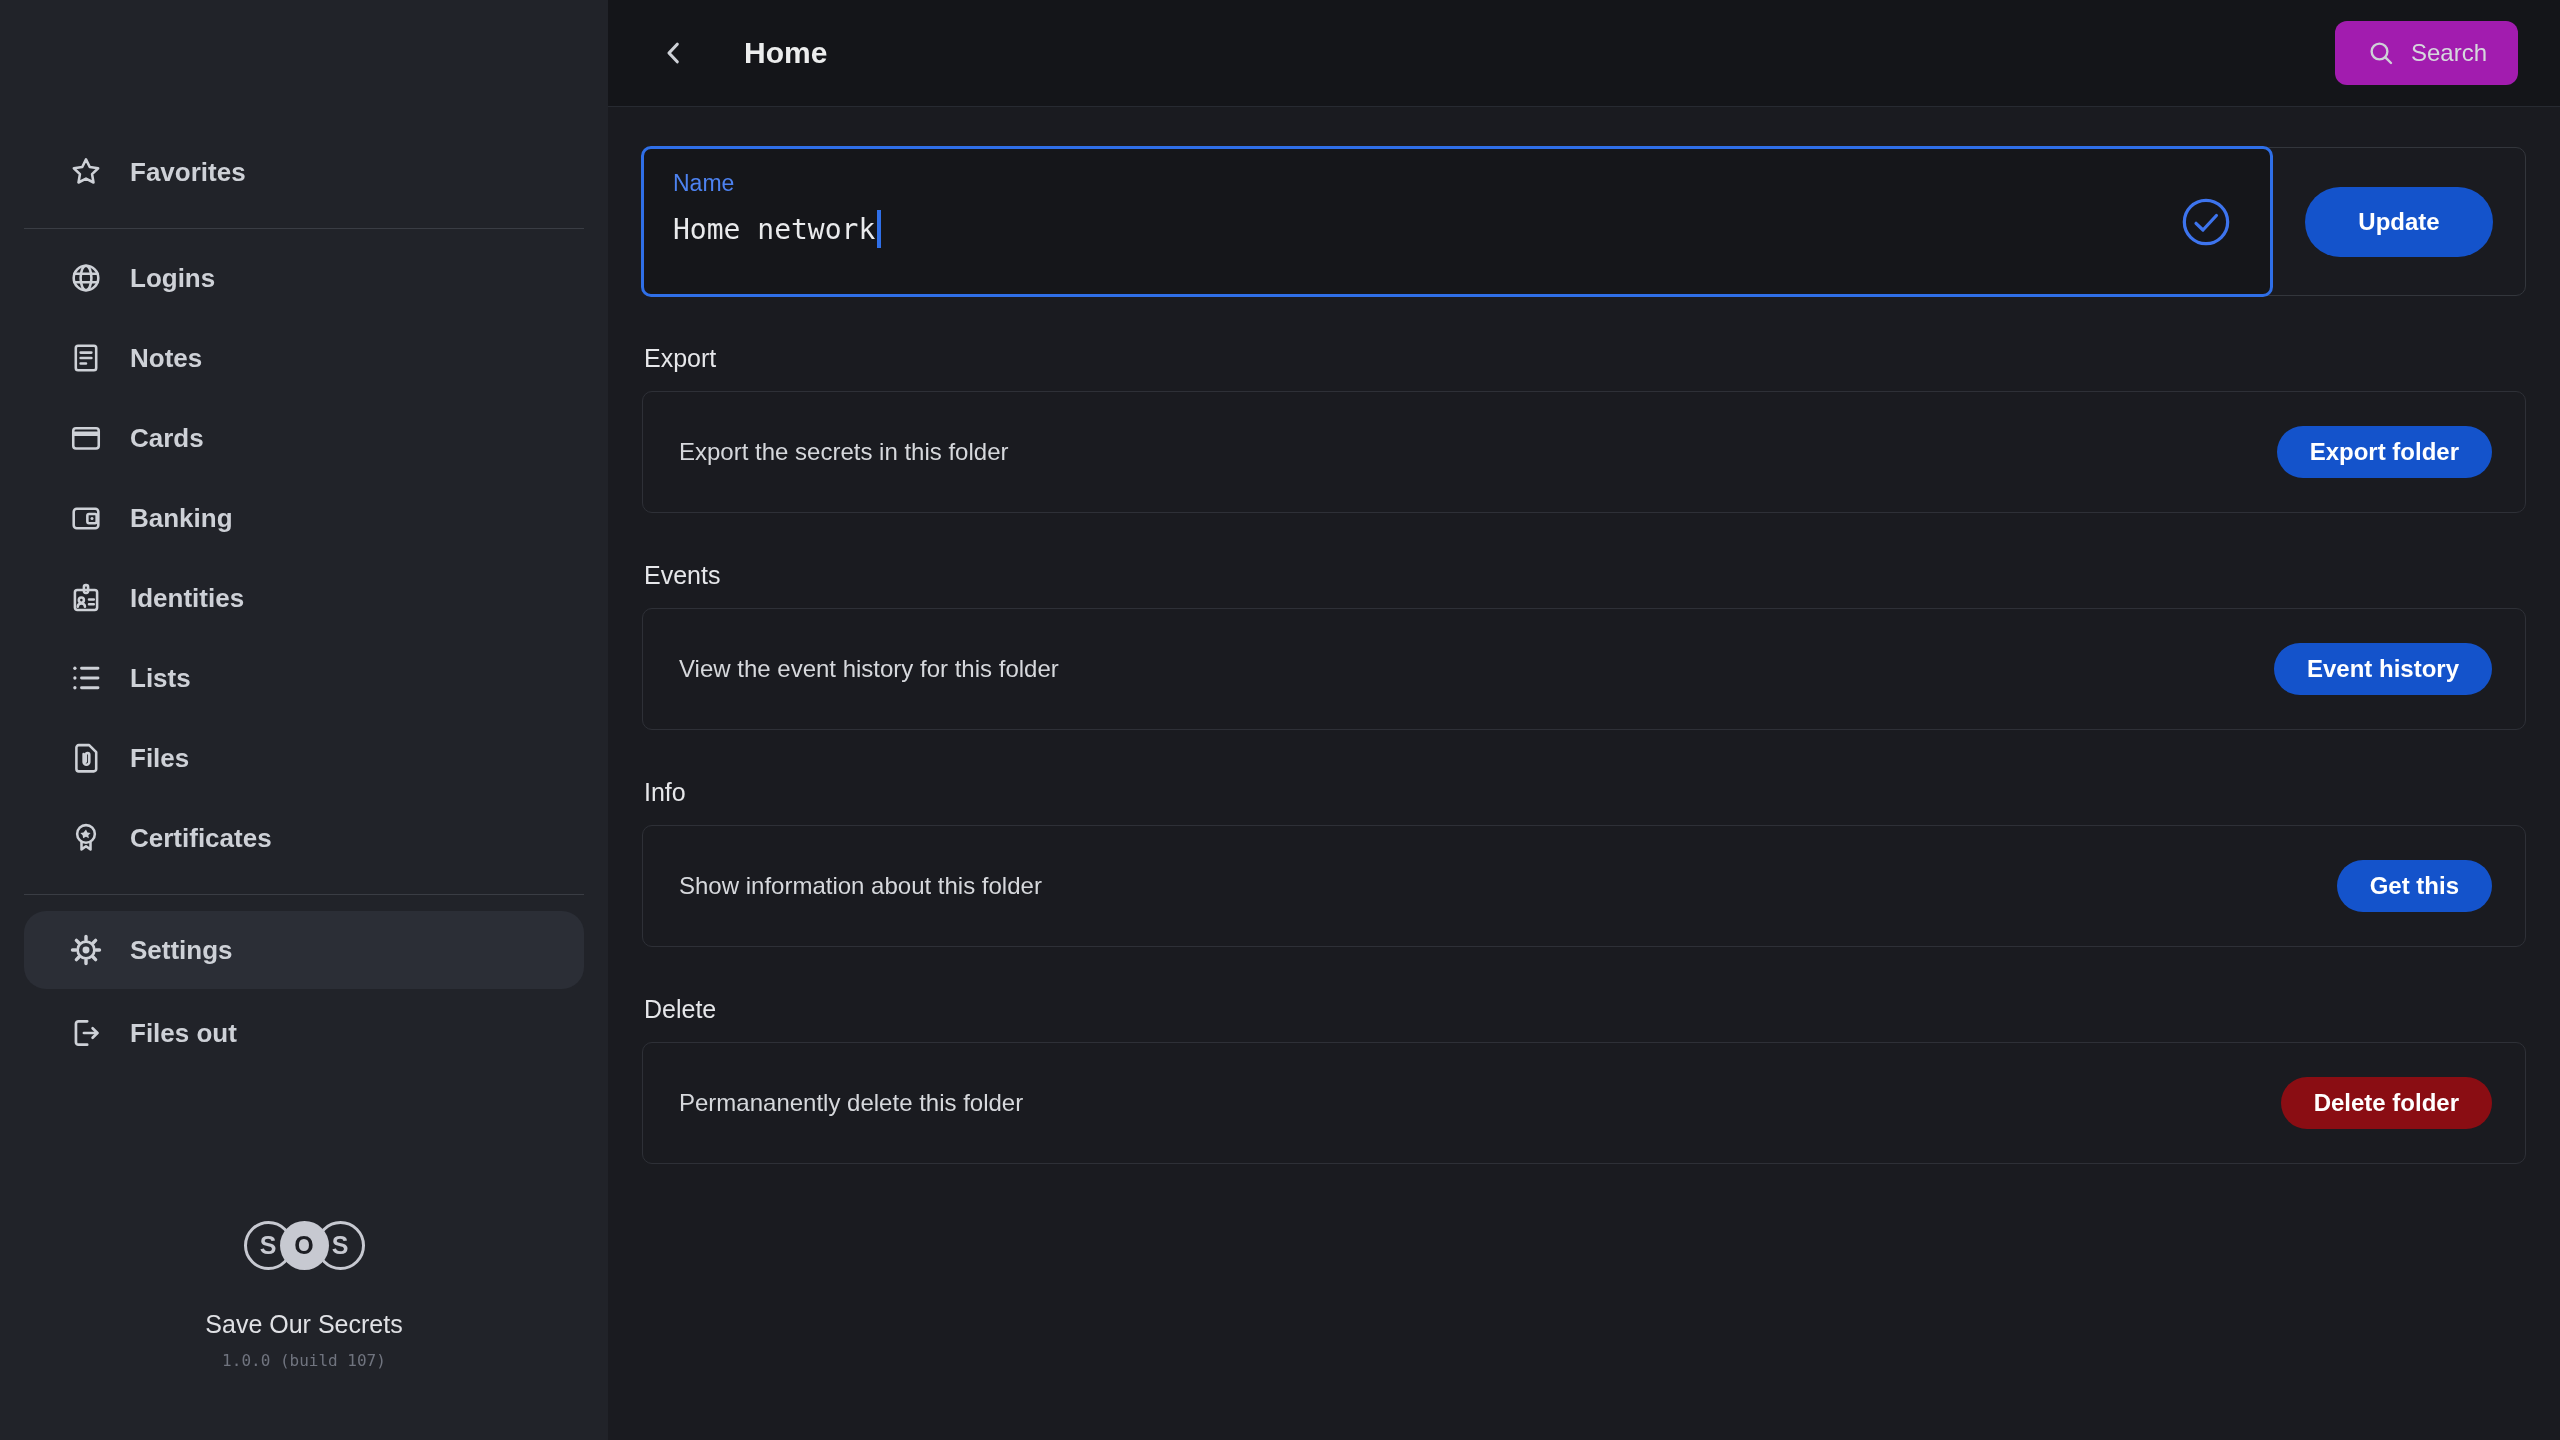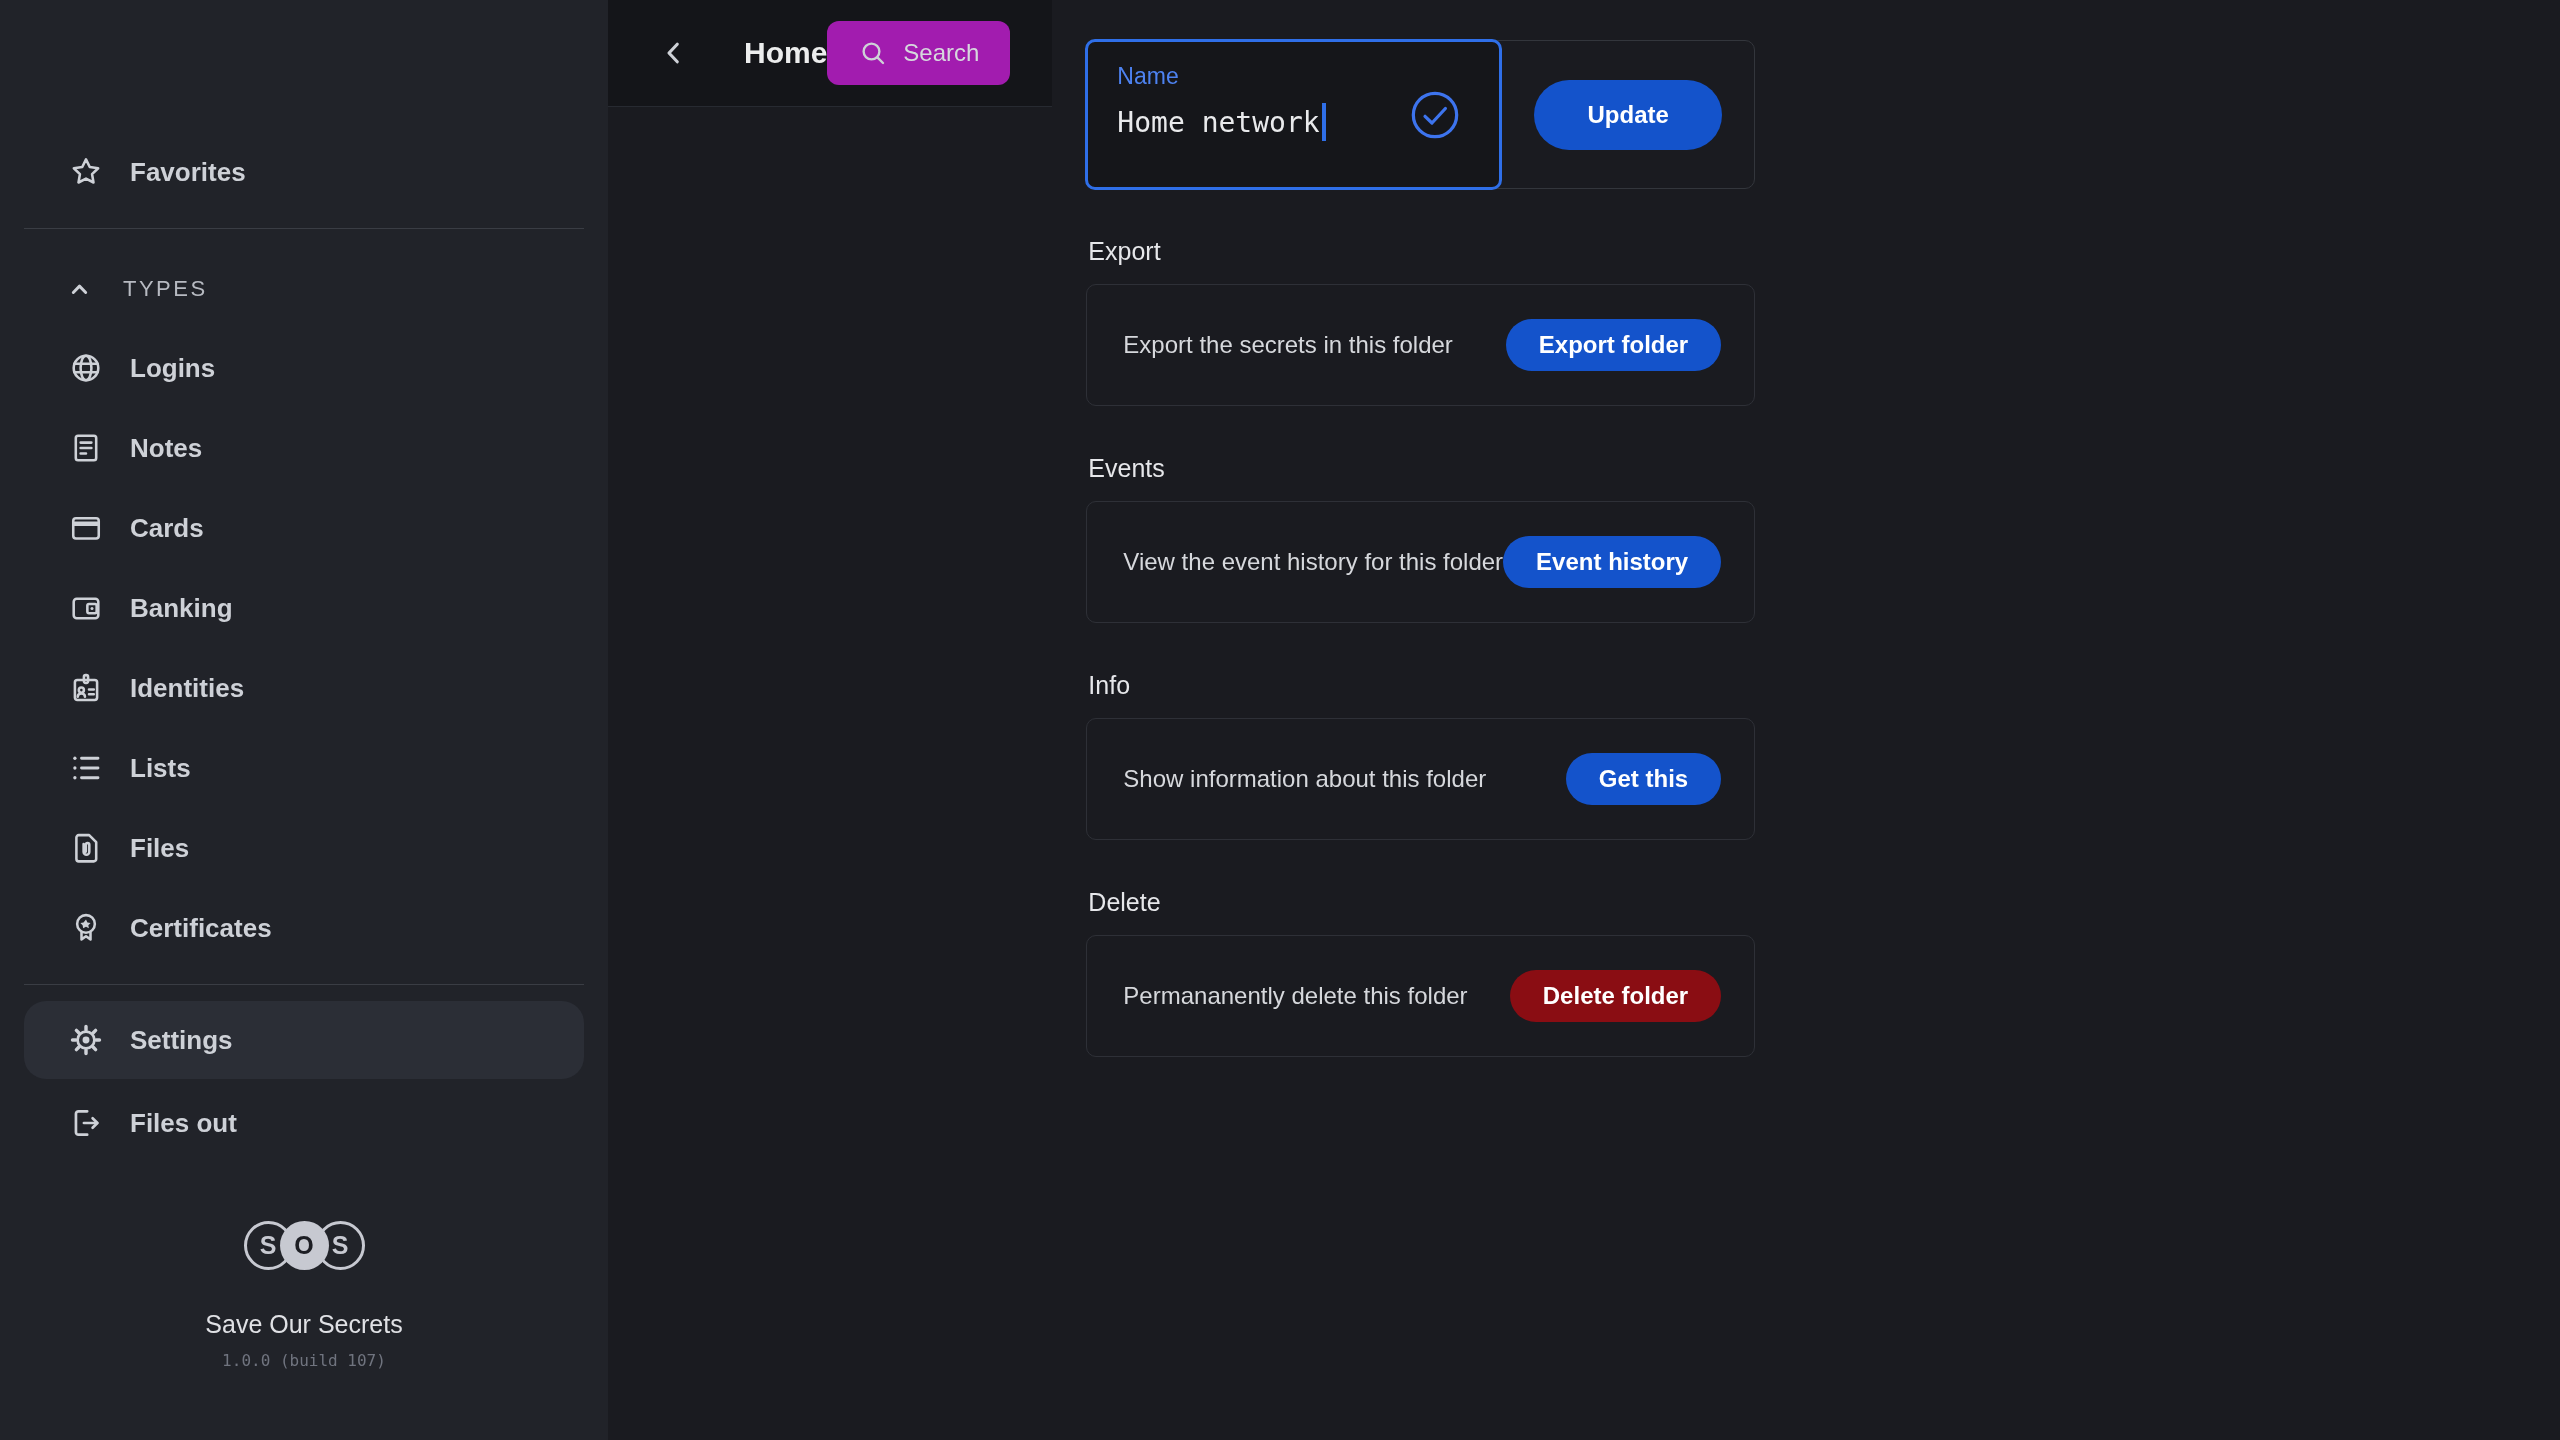--- a/index.html
+++ b/index.html
@@ -43,21 +43,21 @@
   .logo-block{margin-top:auto;margin-bottom:70px;display:flex;flex-direction:column;align-items:center;}
   .logo-circles{display:flex;align-items:center;}
   .circ{width:49px;height:49px;border-radius:50%;display:flex;align-items:center;justify-content:center;
     font-size:25px;font-weight:700;}
   .circ-outline{border:3px solid #c7c9d1;color:#c7c9d1;background:var(--sidebar-bg);z-index:1;}
   .circ-fill{background:#c7c9d1;color:#1d1e24;margin:0 -13px;z-index:2;}
   .logo-name{margin-top:40px;font-size:25px;color:#e0e1e5;}
   .logo-version{margin-top:12px;font-family:"DejaVu Sans Mono",monospace;font-size:16px;color:var(--txt-faint);}
 
   
-  .main{flex:1;display:flex;flex-direction:row;background:var(--content-bg);}
+  .main{flex:1;display:flex;flex-direction:column;background:var(--content-bg);}
   .topbar{height:107px;background:var(--header-bg);border-bottom:1px solid #272a31;
     display:flex;align-items:center;flex-shrink:0;}
   .back-btn{margin-left:44px;width:44px;height:44px;display:flex;align-items:center;justify-content:center;
     color:#e4e5e8;background:none;border:none;cursor:pointer;}
   .back-btn .icn{width:30px;height:30px;}
   .page-title{margin-left:48px;font-size:30px;font-weight:700;color:#eceded;}
   .search-btn{margin-left:auto;margin-right:42px;width:183px;height:64px;border-radius:12px;background:#a21caf;
     border:none;display:flex;align-items:center;justify-content:center;gap:15px;cursor:pointer;
     color:#d6d8dd;font-family:inherit;font-size:24px;}
   .search-btn .icn{width:30px;height:30px;}
@@ -93,26 +93,20 @@
 
   <div class="side-item favorites">
     <svg class="icn" viewBox="0 0 24 24" fill="none" stroke="currentColor" stroke-width="1.7" stroke-linecap="round" stroke-linejoin="round">
       <path d="M12 3.6l2.5 5.1 5.6.8-4.05 3.95.95 5.55L12 16.4 7 19l.95-5.55L3.9 9.5l5.6-.8z"></path>
     </svg>
     <span>Favorites</span>
   </div>
 
   <div class="side-divider"></div>
 
-  <div class="types-header">
-    <svg class="icn icn-sm" viewBox="0 0 24 24" fill="none" stroke="currentColor" stroke-width="2.6" stroke-linecap="round" stroke-linejoin="round">
-      <path d="M6.5 14.6L12 9l5.5 5.6"></path>
-    </svg>
-    <span class="types-label">TYPES</span>
-  </div>
 
   <div class="side-item first-type">
     <svg class="icn" viewBox="0 0 24 24" fill="none" stroke="currentColor" stroke-width="1.7" stroke-linecap="round" stroke-linejoin="round">
       <circle cx="12" cy="12" r="8.2"></circle>
         <ellipse cx="12" cy="12" rx="3.6" ry="8.2"></ellipse>
       <path d="M4.3 9.2h15.4M4.3 14.8h15.4"></path>
     </svg>
     <span>Logins</span>
   </div>
 

